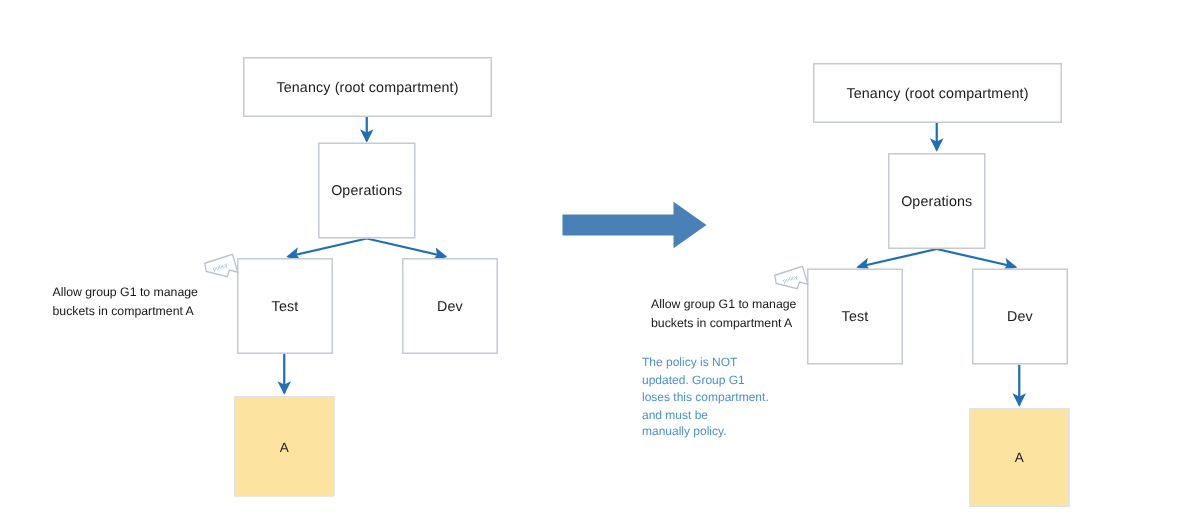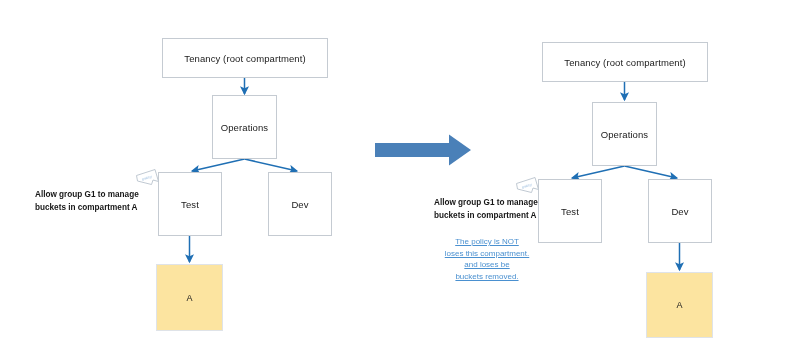--- a/index.html
+++ b/index.html
@@ -5,24 +5,24 @@
   html,body{margin:0;padding:0;background:#ffffff;}
   body{width:785px;height:349px;position:relative;overflow:hidden;
        font-family:"Liberation Sans","DejaVu Sans",sans-serif;}
   #stage{position:absolute;left:0;top:0;width:785px;height:349px;}
   svg.layer{position:absolute;left:0;top:0;width:785px;height:349px;overflow:visible;}
   .node{position:absolute;box-sizing:border-box;border:1px solid #c5cbd2;background:#ffffff;
         display:flex;align-items:center;justify-content:center;}
   .node span{font-size:9.5px;color:#1a1a1a;letter-spacing:.1px;white-space:nowrap;}
   .node.highlight{background:#fce4a0;border:1px solid #dfe3e8;}
   .node.highlight span{font-size:9px;}
-  .policy-text{position:absolute;font-size:8.2px;font-weight:bold;color:#161616;
+  .policy-text{position:absolute;font-size:8.2px;font-weight:normal;color:#161616;
         line-height:13px;white-space:nowrap;}
   .note-text{position:absolute;font-size:8px;color:#4a90d0;line-height:11.6px;
-        text-align:center;width:118px;text-decoration:underline;}
+        width:118px;}
   .sticky{position:absolute;width:30px;height:22px;}
   .sticky .lbl{position:absolute;left:7px;top:8px;font-size:3.4px;color:#7fa9d4;
         transform:rotate(-18deg);letter-spacing:.2px;}
 </style>
 </head>
 <body>
 
 <div id="stage">
 
   <svg class="layer">
@@ -116,20 +116,21 @@
 
     <div class="sticky" style="left:515px;top:176px;">
       <svg width="30" height="22" viewBox="0 0 30 22">
         <path d="M1.5,7.5 L20,1.5 L23.5,13.5 L18,12 L16.5,16.5 L2.5,13 Z" fill="#ffffff" stroke="#b9c3cd" stroke-width="0.9"></path>
       </svg>
       <div class="lbl">policy</div>
     </div>
 
     <div class="note-text" style="left:428px;top:236px;">
       <div>The policy is NOT</div>
+      <div>updated. Group G1</div>
       <div>loses this compartment.</div>
-      <div>and loses be</div>
-      <div>buckets removed.</div>
+      <div>and must be</div>
+      <div>manually policy.</div>
     </div>
 
   </div>
 
 </div>
 
 </body></html>

